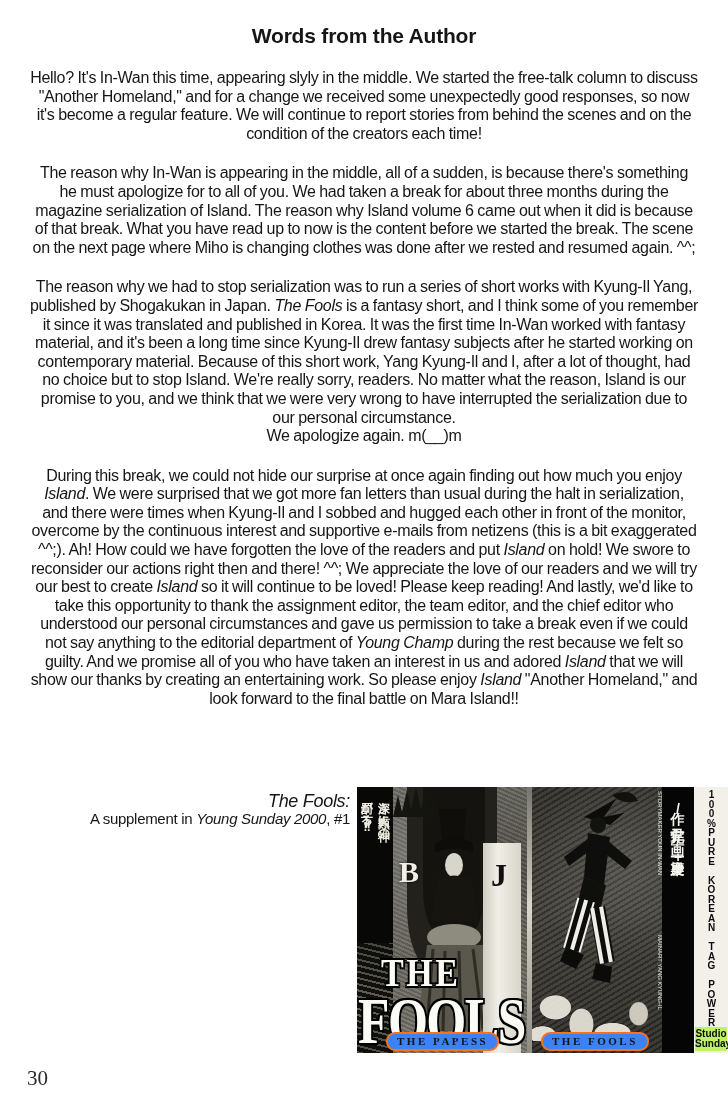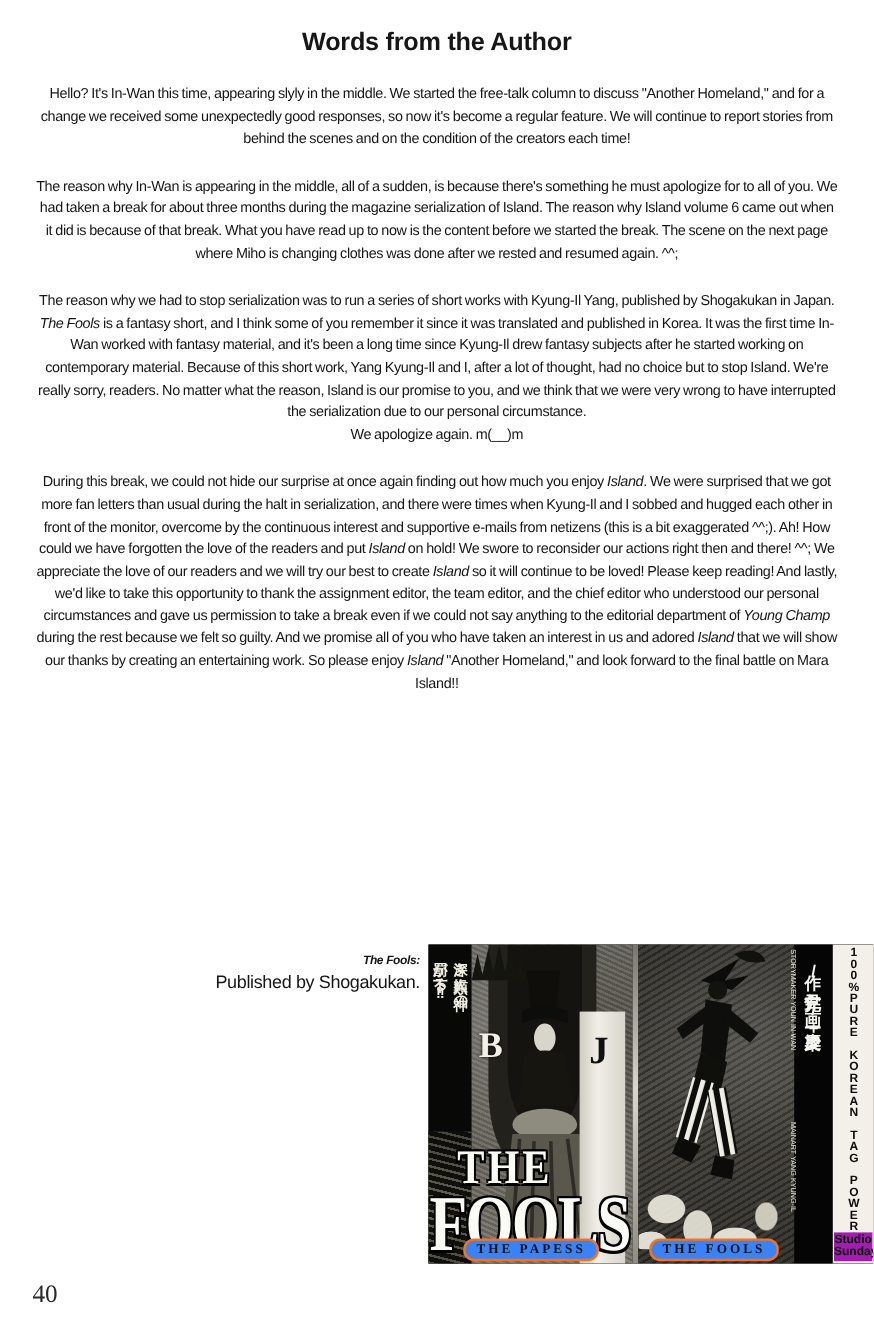--- a/index.html
+++ b/index.html
@@ -5,31 +5,31 @@
   html,body { margin:0; padding:0; background:#ffffff; }
   .page {
     position:relative; width:728px; height:1117px; background:#ffffff;
     font-family:"Liberation Sans", sans-serif; color:#161616; overflow:hidden;
   }
   .title {
     margin:24px 30px 0; text-align:center; font-size:21px; font-weight:bold;
     letter-spacing:-0.2px;
   }
   .para {
-    margin:21px 30px 0; text-align:center; font-size:12px; line-height:18.6px;
+    margin:21px 30px 0; text-align:center; font-size:16px; line-height:18.6px;
     letter-spacing:-0.3px; word-spacing:-0.5px;
   }
   .para i, .cap-line i { }
 
   
   .caption {
     position:absolute; top:792px; right:378px; width:310px; text-align:right;
     font-size:15px; line-height:18.4px; letter-spacing:-0.3px;
   }
-  .cap-title { font-weight:bold; font-style:italic; font-size:10px; }
+  .cap-title { font-weight:normal; font-style:italic; font-size:18px; }
 
   
   .cover {
     position:absolute; left:357px; top:787px; width:371px; height:266px;
     background:#0b0b09; display:flex; overflow:hidden;
   }
   .jp-strip {
     width:36px; background:#080806; color:#efece2; writing-mode:vertical-rl;
     text-orientation:upright; font-weight:bold; font-size:12px; padding-top:6px;
     position:relative; flex:none;
@@ -89,21 +89,21 @@
     text-orientation:upright; font-weight:bold; font-size:10px; letter-spacing:-1.5px;
     line-height:34px; padding-top:2px;
   }
   .tiny {
     position:absolute; writing-mode:vertical-rl; font-size:6px; line-height:6px;
     color:#e5e2d8; z-index:3; letter-spacing:0; white-space:nowrap;
   }
   .tiny1 { left:-5px; top:4px; }
   .tiny2 { left:-5px; top:148px; }
   .studio {
-    position:absolute; right:1px; bottom:2px; width:32px; background:#a21caf; color:#0b0b0b;
+    position:absolute; right:1px; bottom:2px; width:32px; background:#bef264; color:#0b0b0b;
     font-weight:bold; text-align:center; z-index:4; font-size:10px; line-height:10px; padding:2px 0;
   }
   .cover-title {
     position:absolute; left:1px; bottom:5px; z-index:5; color:#fbfbf6;
     font-family:"Liberation Serif", serif; font-weight:bold; line-height:0.82;
     text-shadow:-2px -2px 0 #000, 2px -2px 0 #000, -2px 2px 0 #000, 2px 2px 0 #000,
                 0 -2px 0 #000, 0 2px 0 #000, -2px 0 0 #000, 2px 0 0 #000;
     margin-top:16px;
   }
   .t-the  { display:block; font-size:40px; letter-spacing:3px; margin-left:23px;
@@ -131,21 +131,21 @@
 
   <h1 class="title">Words from the Author</h1>
 
   <p class="para">Hello? It's In-Wan this time, appearing slyly in the middle. We started the free-talk column to discuss "Another Homeland," and for a change we received some unexpectedly good responses, so now it's become a regular feature. We will continue to report stories from behind the scenes and on the condition of the creators each time!</p>
   <p class="para">The reason why In-Wan is appearing in the middle, all of a sudden, is because there's something he must apologize for to all of you. We had taken a break for about three months during the magazine serialization of Island. The reason why Island volume 6 came out when it did is because of that break. What you have read up to now is the content before we started the break. The scene on the next page where Miho is changing clothes was done after we rested and resumed again. ^^;</p>
   <p class="para">The reason why we had to stop serialization was to run a series of short works with Kyung-Il Yang, published by Shogakukan in Japan. <i>The Fools</i> is a fantasy short, and I think some of you remember it since it was translated and published in Korea. It was the first time In-Wan worked with fantasy material, and it's been a long time since Kyung-Il drew fantasy subjects after he started working on contemporary material. Because of this short work, Yang Kyung-Il and I, after a lot of thought, had no choice but to stop Island. We're really sorry, readers. No matter what the reason, Island is our promise to you, and we think that we were very wrong to have interrupted the serialization due to our personal circumstance.<br>We apologize again. m(__)m</p>
   <p class="para">During this break, we could not hide our surprise at once again finding out how much you enjoy <i>Island</i>. We were surprised that we got more fan letters than usual during the halt in serialization, and there were times when Kyung-Il and I sobbed and hugged each other in front of the monitor, overcome by the continuous interest and supportive e-mails from netizens (this is a bit exaggerated ^^;). Ah! How could we have forgotten the love of the readers and put <i>Island</i> on hold! We swore to reconsider our actions right then and there! ^^; We appreciate the love of our readers and we will try our best to create <i>Island</i> so it will continue to be loved! Please keep reading! And lastly, we'd like to take this opportunity to thank the assignment editor, the team editor, and the chief editor who understood our personal circumstances and gave us permission to take a break even if we could not say anything to the editorial department of <i>Young Champ</i> during the rest because we felt so guilty. And we promise all of you who have taken an interest in us and adored <i>Island</i> that we will show our thanks by creating an entertaining work. So please enjoy <i>Island</i> "Another Homeland," and look forward to the final battle on Mara Island!!</p>
 
   <div class="caption">
     <div class="cap-title">The Fools:</div>
-    <div class="cap-line">Published by Shogakukan.</div>
+    <div class="cap-line">A supplement in <i>Young Sunday 2000</i>, #1</div>
   </div>
 
   <div class="cover">
 
     <div class="jp-strip">
       <span class="jp-col">深き人類に神の</span>
       <span class="jp-col">罰が下る‼</span>
       <span class="jp-noise"></span>
     </div>
 
@@ -206,14 +206,14 @@
     </div>
 
     <div class="cover-title">
       <span class="t-the">THE</span>
       <span class="t-fools">FOOLS</span>
     </div>
     <div class="ribbon ribbon-papess">THE PAPESS</div>
     <div class="ribbon ribbon-fool">THE FOOLS</div>
   </div>
 
-  <div class="page-num">40</div>
+  <div class="page-num">30</div>
 </div>
 
 </body></html>

